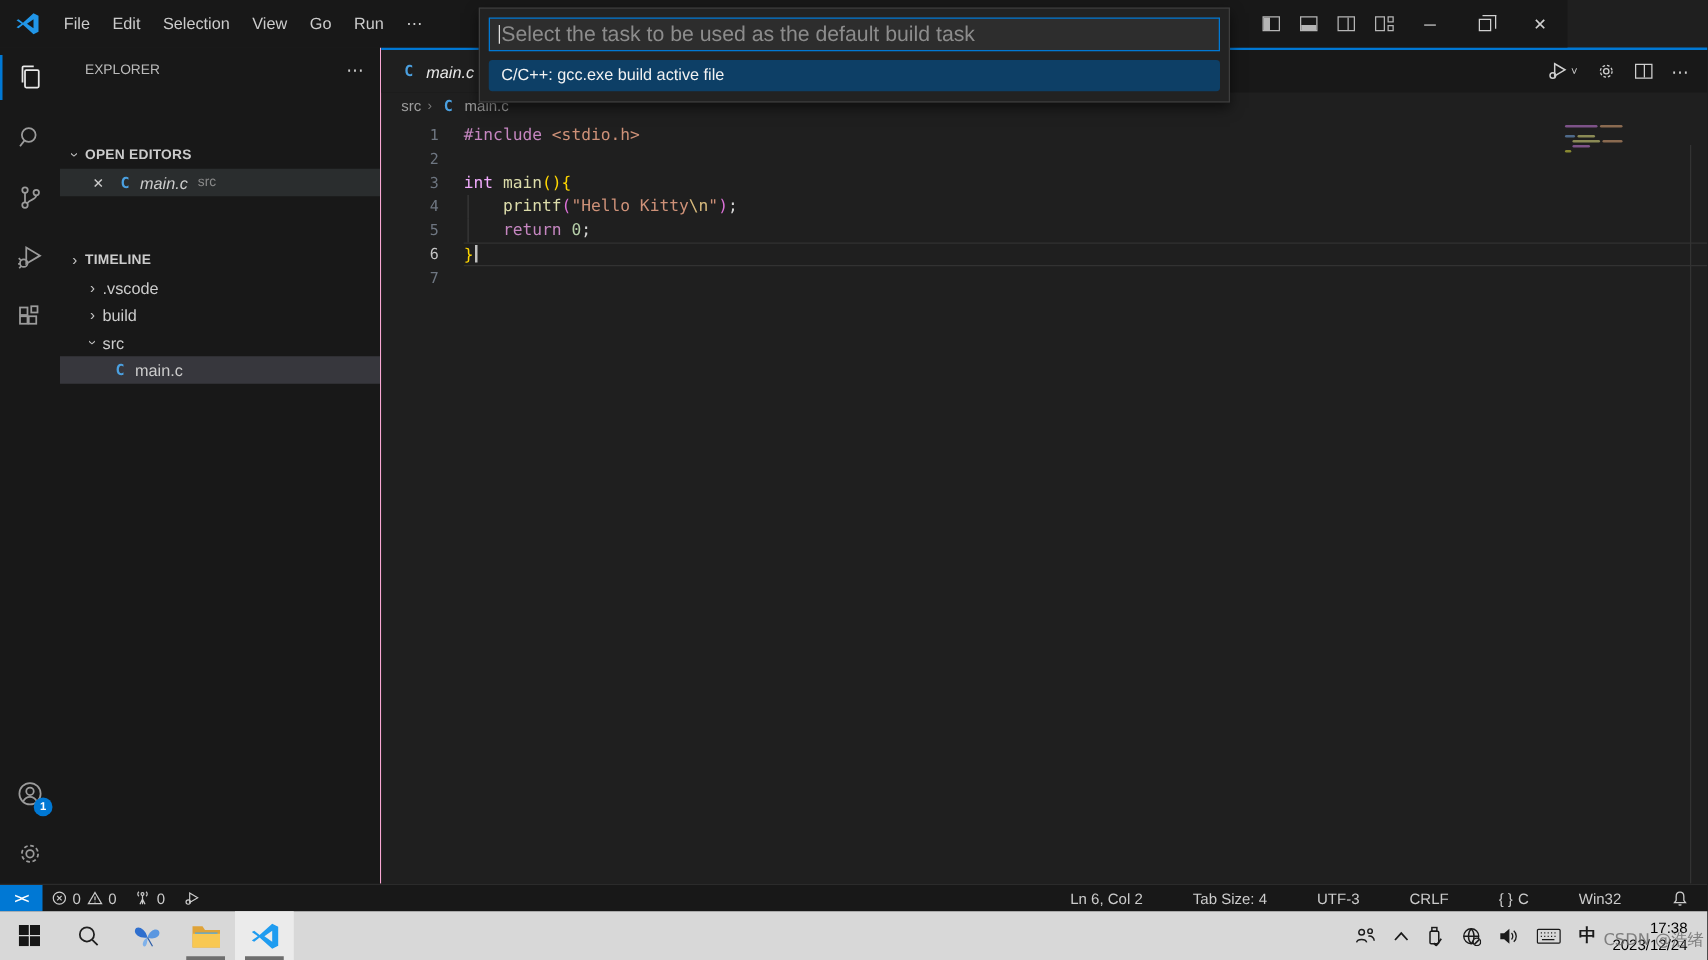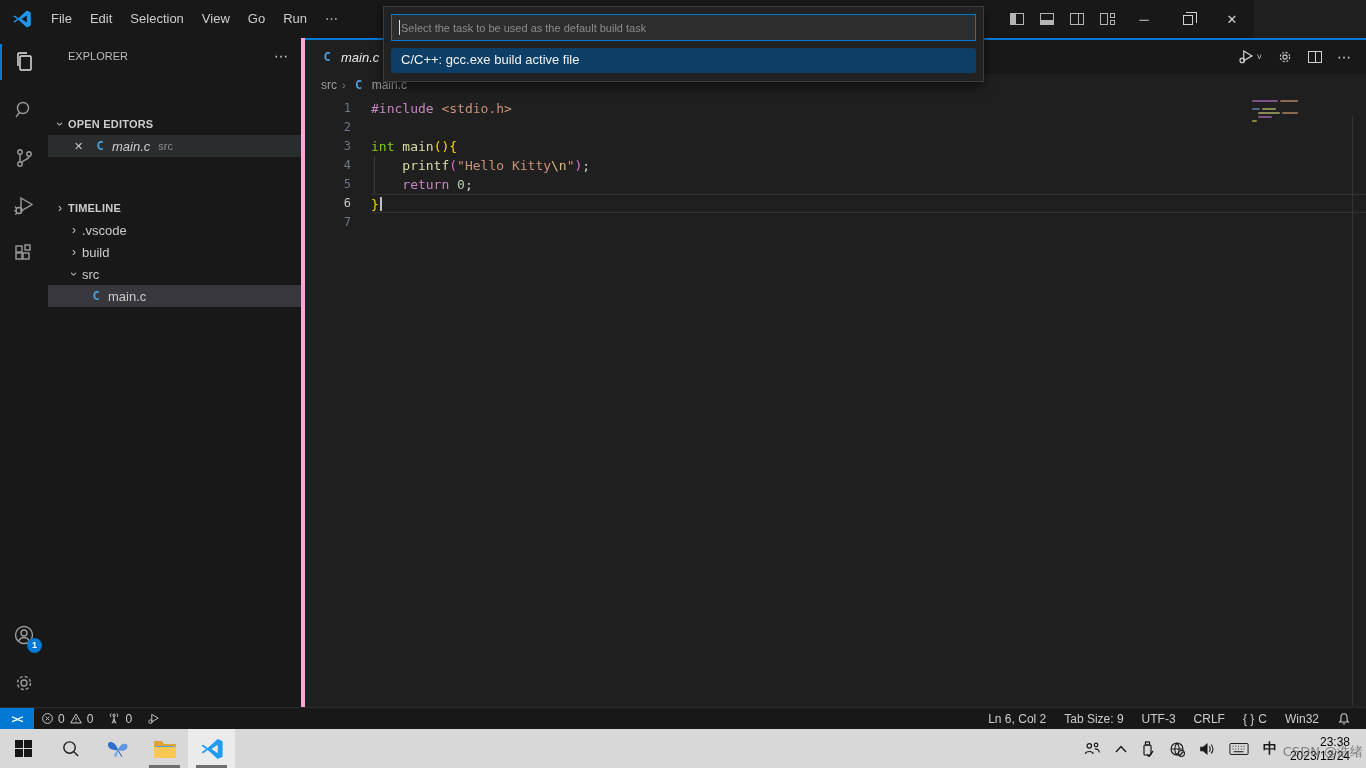--- a/index.html
+++ b/index.html
@@ -27,21 +27,21 @@
   .workbench { position:absolute; top:38px; left:0; width:1366px; bottom:61px; display:flex; }
 
   
   .activitybar { width:48px; background:#181818; display:flex; flex-direction:column; align-items:center; }
   .act-item { width:48px; height:48px; display:flex; align-items:center; justify-content:center; position:relative; }
   .act-item.active::before { content:''; position:absolute; left:0; top:6px; bottom:6px; width:2px; background:#0078d4; }
   .act-bottom { margin-top:auto; }
   .badge { position:absolute; right:6px; bottom:6px; min-width:15px; height:15px; border-radius:8px; background:#0078d4; color:#fff; font-size:9px; line-height:15px; text-align:center; font-weight:bold; }
 
   
-  .sidebar { width:257px; background:#181818; border-right:4px solid #f9a8d4; font-size:13px; }
+  .sidebar { width:257px; background:#181818; border-right:1px solid #f9a8d4; font-size:13px; }
   .sb-header { height:35px; display:flex; align-items:center; padding:0 12px 0 20px; font-size:11px; color:#bbbbbb; }
   .sb-header .more { margin-left:auto; font-size:14px; letter-spacing:1px; color:#cccccc; }
   .sb-row { height:22px; display:flex; align-items:center; color:#cccccc; }
   .sb-section { font-weight:bold; font-size:11px; padding-left:4px; letter-spacing:.2px;margin-top:40px; }
   .chev { display:inline-block; width:16px; text-align:center; font-size:12px; color:#c5c5c5; font-weight:normal; }
   .chev.exp { transform:rotate(90deg); }
   .oe-row { background:#2a2d2e; padding-left:26px; }
   .oe-close { width:18px; font-size:11px; color:#cccccc; }
   .c-icon { font-weight:bold; color:#4ba0e0; font-size:12px; width:16px; text-align:center; font-family:"DejaVu Sans Mono",monospace; }
   .italic { font-style:italic; }
@@ -64,42 +64,42 @@
   .bc-sep { font-size:11px; color:#7a7a7a; }
 
   .code-area { position:absolute; top:56px; left:0; right:0; bottom:0; font-family:"DejaVu Sans Mono",monospace; font-size:13px; padding-top:3px; }
   .code-line { display:flex; height:19px; line-height:19px; }
   .ln { width:46px; flex-shrink:0; text-align:right; color:#6e7681; font-size:12px; }
   .lc { flex:1; margin-left:20px; white-space:pre; position:relative; }
   .code-line.current .ln { color:#c6c6c6; }
   .code-line.current .lc { border-top:1px solid #323232; border-bottom:1px solid #323232; }
   .code-line.guided .lc::before { content:''; position:absolute; left:3px; top:0; bottom:0; width:1px; background:#3a3a3a; }
   .caret { display:inline-block; width:2px; height:14px; background:#bfbfbf; vertical-align:-2px; margin-left:1px; }
-  .tok-pp{color:#C586C0} .tok-kw{color:#84cc16} .tok-fn{color:#DCDCAA} .tok-str{color:#CE9178}
+  .tok-pp{color:#C586C0} .tok-kw{color:#f0abfc} .tok-fn{color:#DCDCAA} .tok-str{color:#CE9178}
   .tok-esc{color:#D7BA7D} .tok-num{color:#B5CEA8} .tok-br{color:#FFD700} .tok-br2{color:#DA70D6} .tok-pl{color:#D4D4D4}
 
   .minimap { position:absolute; top:4px; right:16px; width:100px; height:34px; }
   .minimap i { position:absolute; height:2px; border-radius:1px; }
   .scroll-divider { position:absolute; top:20px; bottom:0; right:13px; width:1px; background:#333333; }
 
   
   .quickpick { position:absolute; left:383px; top:6px; width:601px; background:#222222; border:1px solid #3d3d3d; box-shadow:0 4px 10px rgba(0,0,0,.55); z-index:100; padding:7px 7px 8px 7px; }
   .qp-input { height:27px; background:#2d2d2d; border:1px solid #0078d4; display:flex; align-items:center; padding:0 7px; }
   .qp-caret { width:1px; height:15px; background:#e0e0e0; margin-right:1px; }
-  .qp-placeholder { font-size:11px; color:#8c8c8c; }
+  .qp-placeholder { font-size:17px; color:#8c8c8c; }
   .qp-item { margin-top:7px; background:#0d3f66; border-radius:3px; padding:4px 10px 6px 10px; }
   .qp-label { font-size:13px; color:#f2f2f2; }
   .qp-desc { font-size:12px; color:#9cbbd4; margin-top:3px; }
 
   
   .statusbar { position:absolute; left:0; right:0; bottom:39px; height:22px; background:#181818; border-top:1px solid #2b2b2b; display:flex; align-items:center; font-size:12px; color:#cccccc; z-index:20; }
   .remote { width:34px; height:100%; background:#0078d4; color:#ffffff; display:flex; align-items:center; justify-content:center; font-size:11px; font-weight:bold; letter-spacing:-1px; }
   .sb-item { display:flex; align-items:center; gap:4px; padding:0 7px; height:100%; }
   .sb-item svg { flex-shrink:0; }
-  .statusbar .right { margin-left:auto; display:flex; align-items:center; height:100%; padding-right:6px; }
+  .statusbar .right { margin-left:auto; display:flex; align-items:center; height:100%; padding-right:6px;gap:22px; }
   .statusbar .right .sb-item { padding:0 9px; }
 
   
   .taskbar { position:absolute; left:0; right:0; bottom:0; height:39px; background:#d8d8d8; display:flex; align-items:stretch; z-index:20; }
   .task-icon { width:47px; display:flex; align-items:center; justify-content:center; position:relative; }
   .task-icon.running::after { content:''; position:absolute; bottom:0; left:8px; right:8px; height:3px; background:#6e6e6e; }
   .task-icon.active-task { background:#ebebeb; }
   .tray { margin-left:auto; display:flex; align-items:center; padding-right:6px; color:#1a1a1a; }
   .tray-item { padding:0 7px; display:flex; align-items:center; justify-content:center; font-size:13px; }
   .ime { font-size:14px; font-weight:bold; font-family:"DejaVu Sans",sans-serif; }
@@ -357,21 +357,21 @@
     <svg width="15" height="14" viewBox="0 0 24 24" fill="none" stroke="#cccccc" stroke-width="1.6">
       <path d="M9 4 L20 10.5 L9 17 Z"></path>
         <circle cx="7" cy="16.5" r="3"></circle>
     </svg>
   </div>
   <div class="right">
     <div class="sb-item">
         <span>Ln 6, Col 2</span>
       </div>
     <div class="sb-item">
-        <span>Tab Size: 9</span>
+        <span>Tab Size: 4</span>
       </div>
     <div class="sb-item">
         <span>UTF-3</span>
       </div>
     <div class="sb-item">
         <span>CRLF</span>
       </div>
     <div class="sb-item">
       <span>{ }</span>
       <span>C</span>
@@ -461,19 +461,19 @@
       </svg>
     </div>
     <div class="tray-item">
       <svg width="20" height="14" viewBox="0 0 22 14" fill="none" stroke="#1a1a1a" stroke-width="1.1">
         <rect x="1" y="1" width="20" height="12" rx="1"></rect>
         <path d="M4 4 H5 M7 4 H8 M10 4 H11 M13 4 H14 M16 4 H17 M4 7 H5 M7 7 H8 M10 7 H11 M13 7 H14 M16 7 H17 M5 10 H16"></path>
       </svg>
     </div>
     <div class="tray-item ime">中</div>
     <div class="clock">
-      <div>23:38</div>
+      <div>17:38</div>
       <div>2023/12/24</div>
     </div>
   </div>
 </div>
 
 <div class="watermark">CSDN @浩绪</div>
 
 </body></html>

